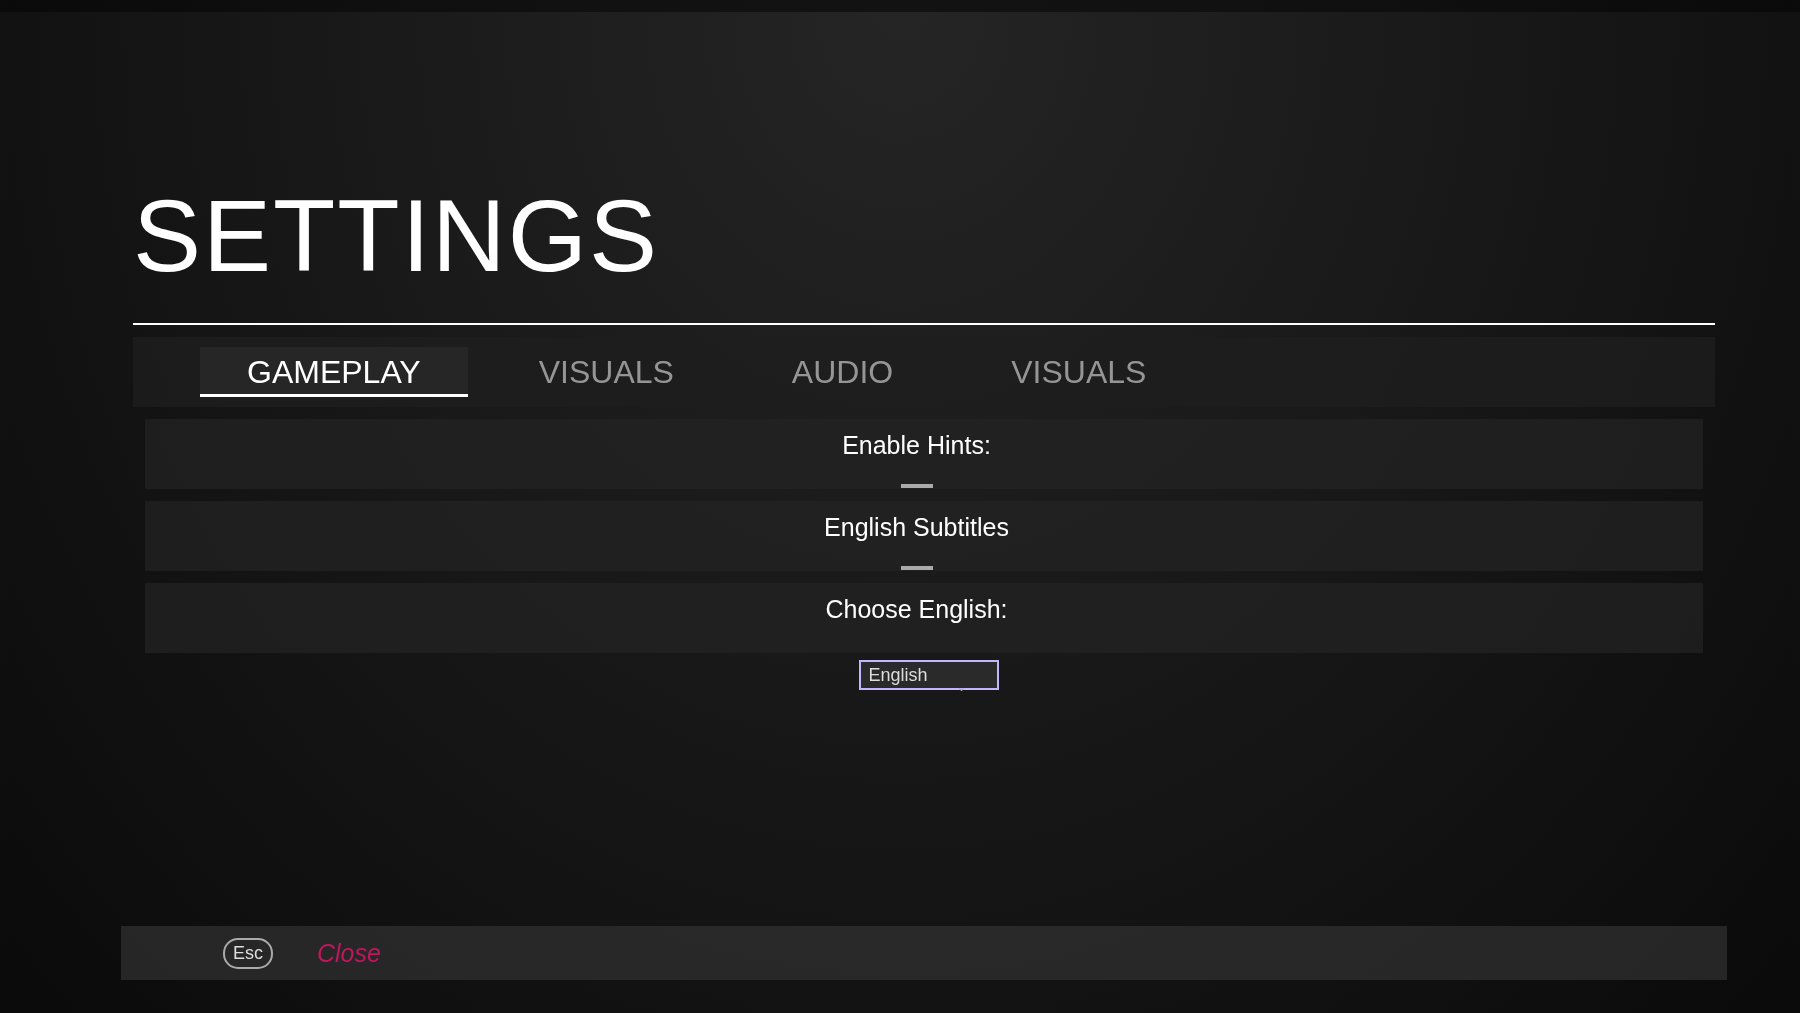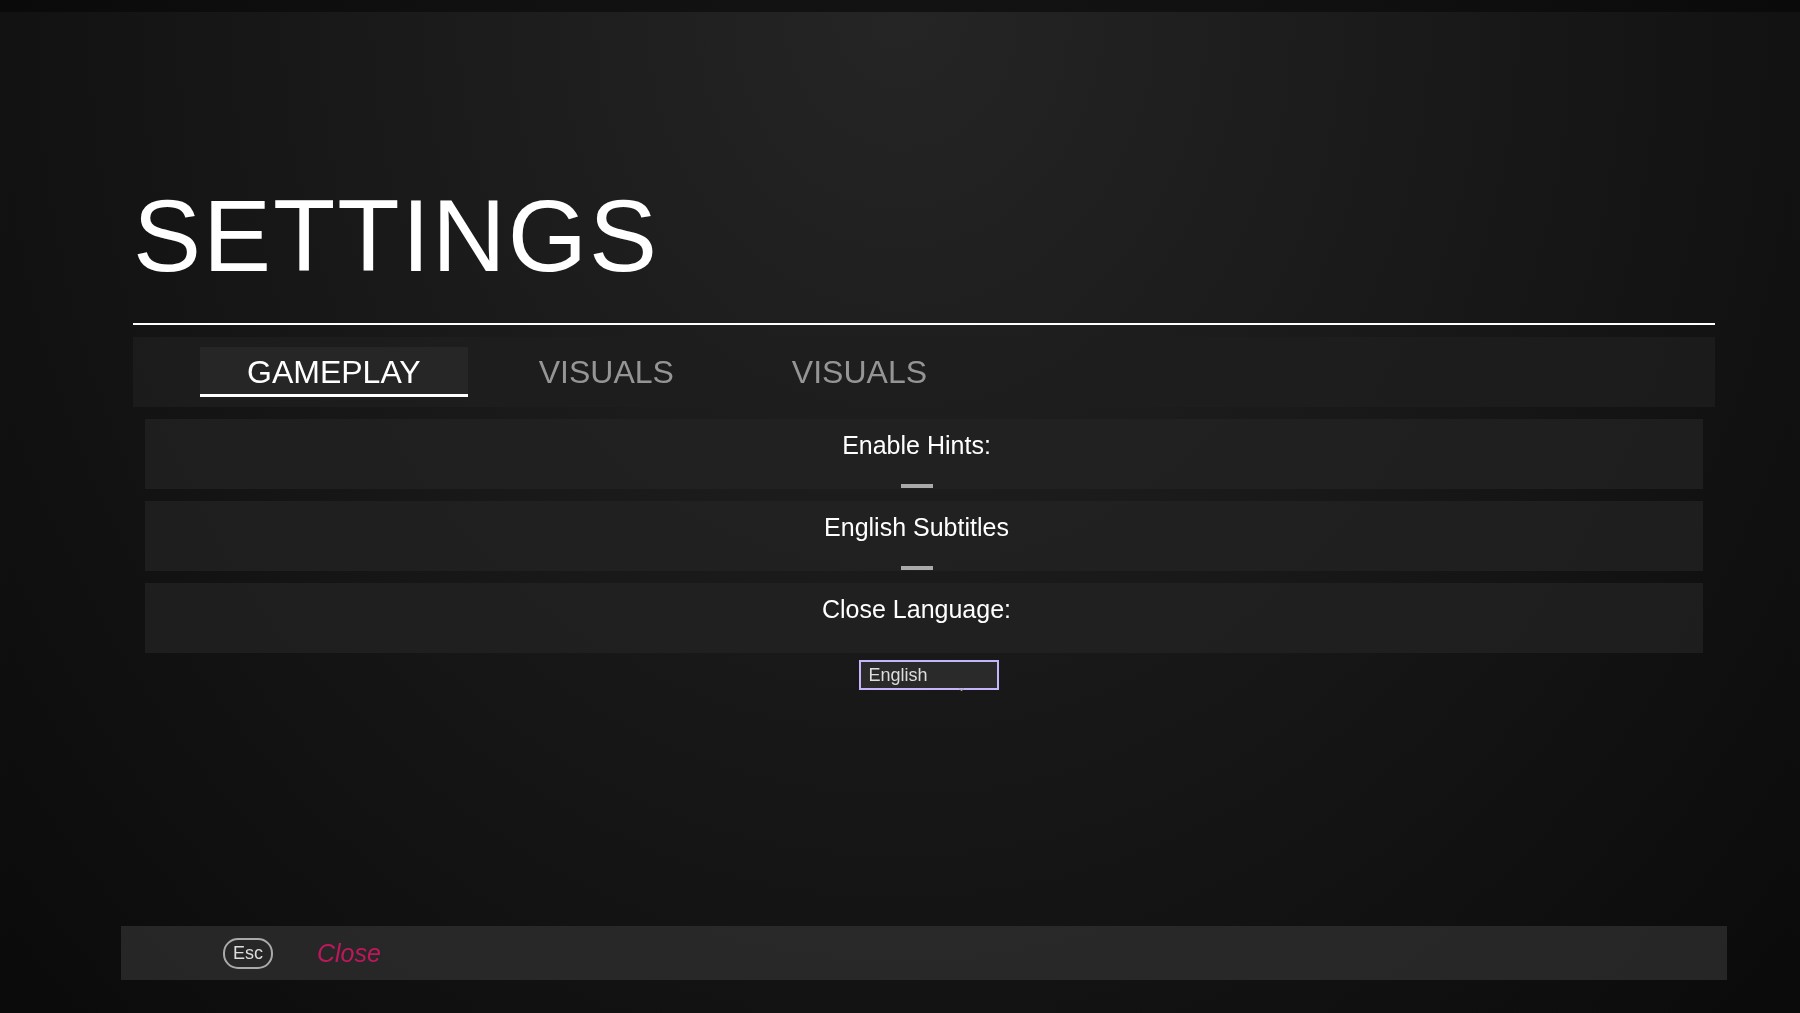--- a/index.html
+++ b/index.html
@@ -165,37 +165,40 @@
   <div class="divider"></div>
 
   <div class="tabs-bar">
     <div class="tab active">
       <span>GAMEPLAY</span>
     </div>
     <div class="tab">
       <span>VISUALS</span>
     </div>
     <div class="tab">
+      <span>AUDIO</span>
+    </div>
+    <div class="tab">
       <span>VISUALS</span>
     </div>
   </div>
 
   <div class="settings-list">
     <div class="setting-row">
       <span class="setting-label">Enable Hints:</span>
       <div class="checkbox"></div>
     </div>
 
     <div class="setting-row">
       <span class="setting-label">English Subtitles</span>
       <div class="checkbox"></div>
     </div>
 
     <div class="setting-row">
-      <span class="setting-label">Close Language:</span>
+      <span class="setting-label">Choose English:</span>
       <div class="select-wrap">
         <select class="language-select">
           <option>English</option>
         </select>
         <span class="select-arrow">⌄</span>
       </div>
     </div>
   </div>
 </div>
 

